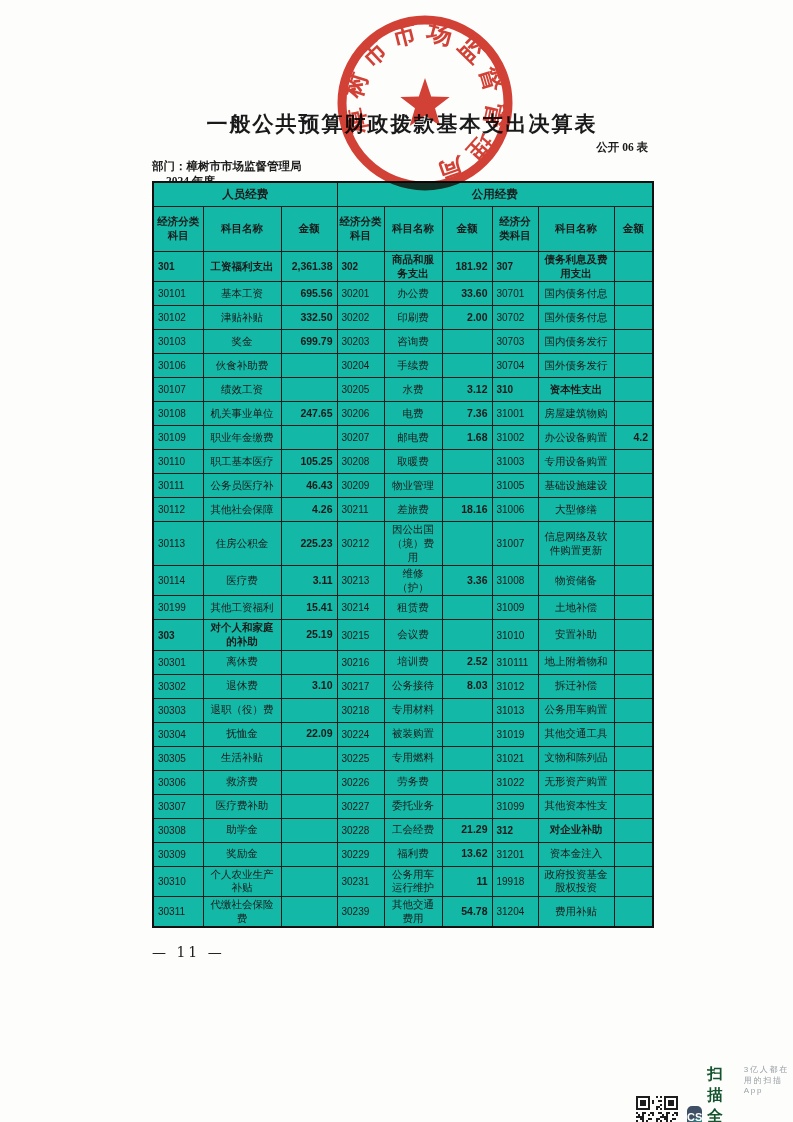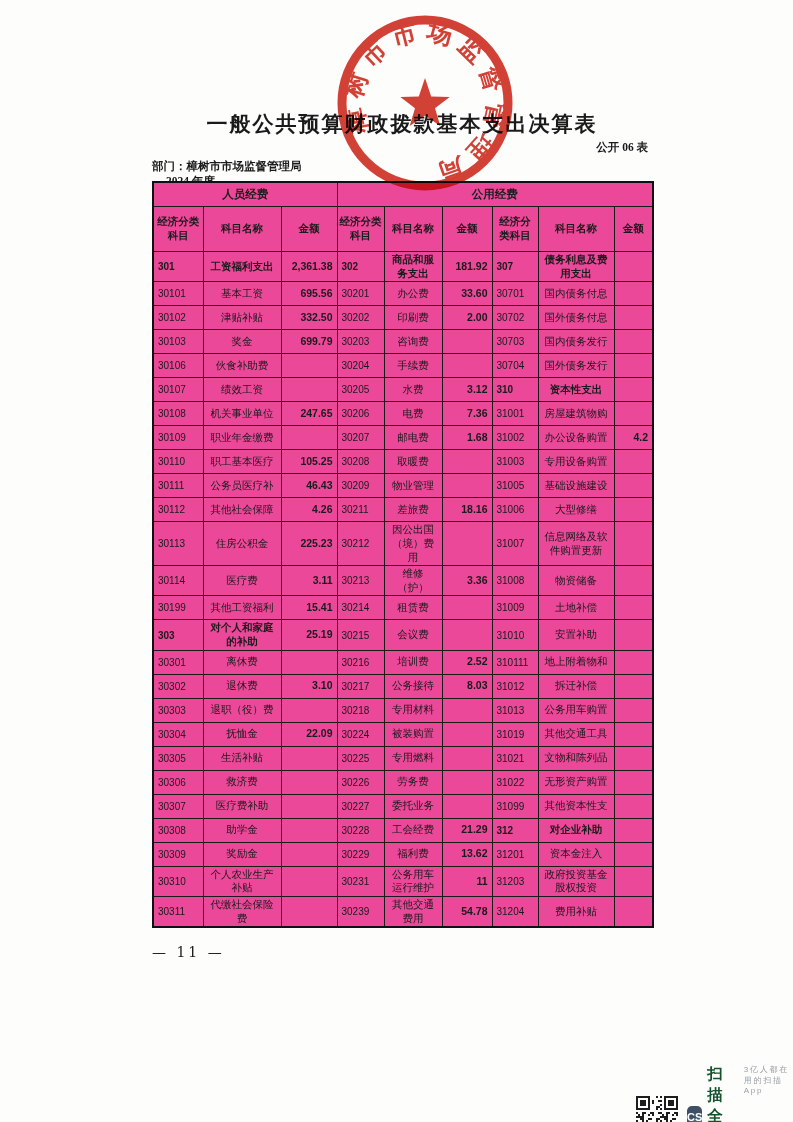--- a/index.html
+++ b/index.html
@@ -9,21 +9,21 @@
   .doc-title{position:absolute;left:152px;top:110px;width:500px;text-align:center;
         font-size:21px;font-weight:800;letter-spacing:2px;
         font-family:"Liberation Sans",sans-serif;}
   .form-code{position:absolute;left:148px;top:140px;width:500px;text-align:right;
         font-size:11.5px;font-weight:700;}
   .meta-row{position:absolute;left:152px;top:159px;width:500px;display:flex;
         justify-content:space-between;align-items:baseline;font-size:11.5px;font-weight:700;flex-direction:column;}
   .meta-row .year{transform:translateX(14px);}
 
   table.doc-table{position:absolute;left:152px;top:181px;width:500px;
-        border-collapse:collapse;table-layout:fixed;background:#ec4899;}
+        border-collapse:collapse;table-layout:fixed;background:#14b8a6;}
   .doc-table th,.doc-table td{border:1.5px solid #1b1b1b;overflow:hidden;}
   .doc-table{border:2px solid #101010;}
   .doc-table th.group{height:21px;font-size:11.5px;font-weight:700;text-align:center;}
   .doc-table th.colhead{height:42px;font-size:10.5px;font-weight:600;text-align:center;
         line-height:1.35;padding:1px 2px;}
   .doc-table td{font-size:10.5px;line-height:1.3;padding:1px 3px;height:21px;}
   td.code{font-family:"Liberation Sans",sans-serif;font-size:10px;text-align:left;padding-left:4px;}
   td.name{text-align:center;}
   td.amount{font-family:"Liberation Sans",sans-serif;font-weight:700;text-align:right;
         padding-right:4px;font-size:10.5px;}
@@ -355,21 +355,21 @@
           <td class="name">资本金注入</td>
           <td class="amount"></td>
         </tr>
         <tr>
           <td class="code">30310</td>
           <td class="name">个人农业生产补贴</td>
           <td class="amount"></td>
           <td class="code">30231</td>
           <td class="name">公务用车运行维护</td>
           <td class="amount">11</td>
-          <td class="code">31203</td>
+          <td class="code">19918</td>
           <td class="name">政府投资基金股权投资</td>
           <td class="amount"></td>
         </tr>
         <tr>
           <td class="code">30311</td>
           <td class="name">代缴社会保险费</td>
           <td class="amount"></td>
           <td class="code">30239</td>
           <td class="name">其他交通费用</td>
           <td class="amount">54.78</td>

